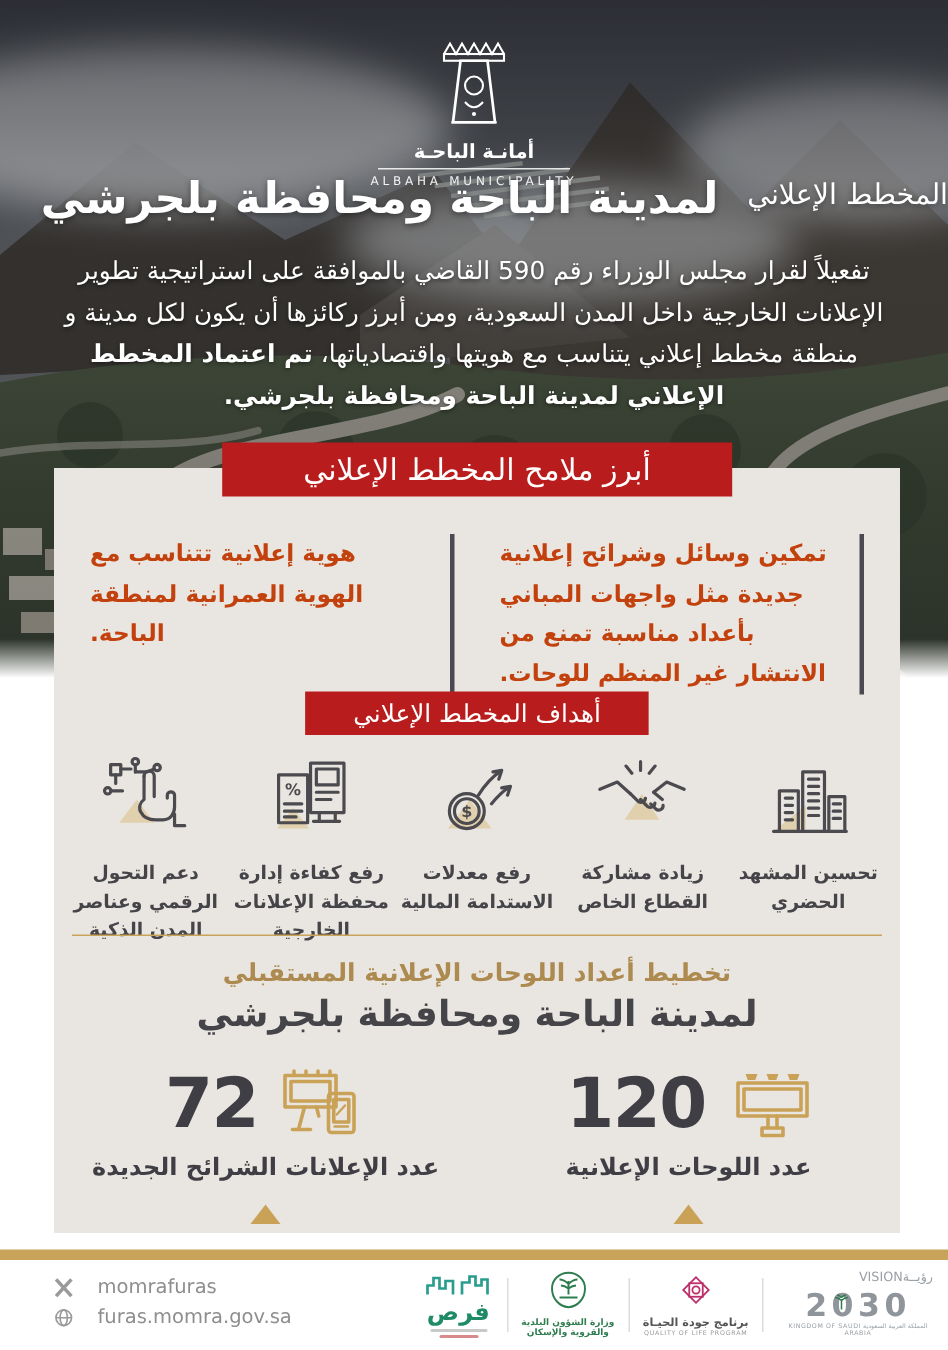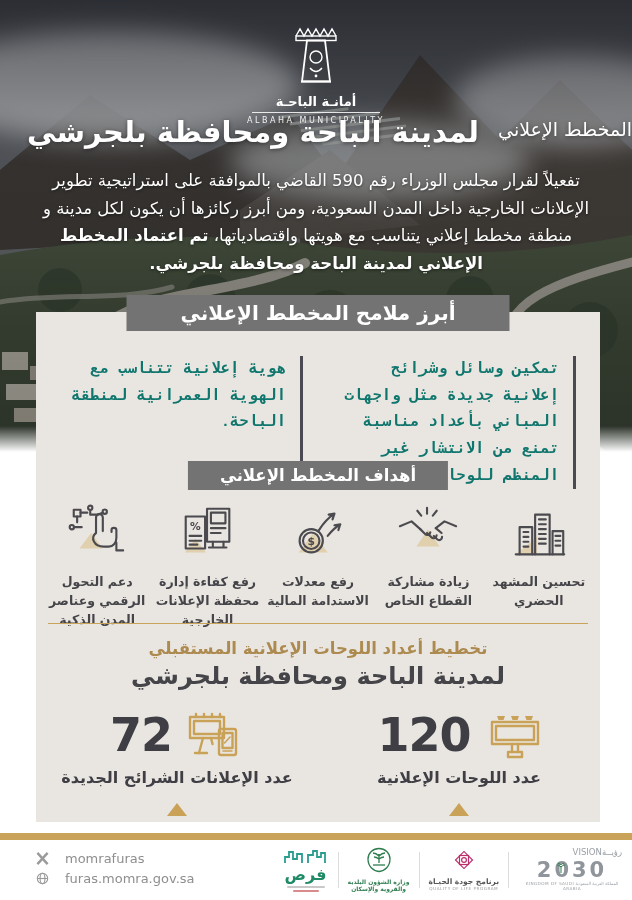--- a/index.html
+++ b/index.html
@@ -26,29 +26,29 @@
   .t-large { font-size:29px; font-weight:bold; }
 
   
   .intro { position:absolute; top:167px; left:31px; width:570px; direction:rtl; text-align:center;
            color:#fff; font-size:16.5px; line-height:1.68; text-shadow:0 1px 3px rgba(0,0,0,.5); }
   .intro b { font-weight:bold; }
 
   
   .panel { position:absolute; left:36px; top:312px; width:564px; height:510px; background:#e9e6e1; }
 
-  .banner { position:absolute; left:50%; transform:translateX(-50%); background:#737373; color:#fff;
-            font-weight:bold; text-align:center; white-space:nowrap; }
+  .banner { position:absolute; left:50%; transform:translateX(-50%); background:#b91c1c; color:#fff;
+            font-weight:normal; text-align:center; white-space:nowrap; }
   .banner1 { top:-17px; font-size:20px; padding:6px 54px; }
   .banner2 { top:149px; font-size:16.5px; padding:5px 32px; }
 
   
   .features { position:absolute; top:44px; right:24px; left:24px; direction:rtl; display:flex; gap:30px; }
   .feature { flex:1; border-right:3px solid #4b4a52; padding-right:14px; }
-  .feature p { font-size:15.5px; font-weight:bold; line-height:1.72; color:#0f766e; text-align:right; direction:rtl;font-family:Liberation Mono, monospace; }
+  .feature p { font-size:15.5px; font-weight:bold; line-height:1.72; color:#c2410c; text-align:left; direction:rtl; }
 
   
   .goals { position:absolute; top:190px; right:6px; left:6px; direction:rtl; display:flex; }
   .goal { flex:1; text-align:center; padding:0 3px; }
   .goal-icon { height:62px; display:flex; align-items:flex-end; justify-content:center; }
   .goal-label { margin-top:9px; font-size:12.5px; font-weight:bold; color:#454449; line-height:1.5; direction:rtl; }
   .st  { stroke:#4b4a4f; stroke-width:2.2; fill:none; stroke-linecap:round; stroke-linejoin:round; }
   .tan { fill:#d8bd85; opacity:.55; stroke:none; }
   .ic-txt { fill:#4b4a4f; font:bold 11px "DejaVu Sans",sans-serif; text-anchor:middle; }
 

